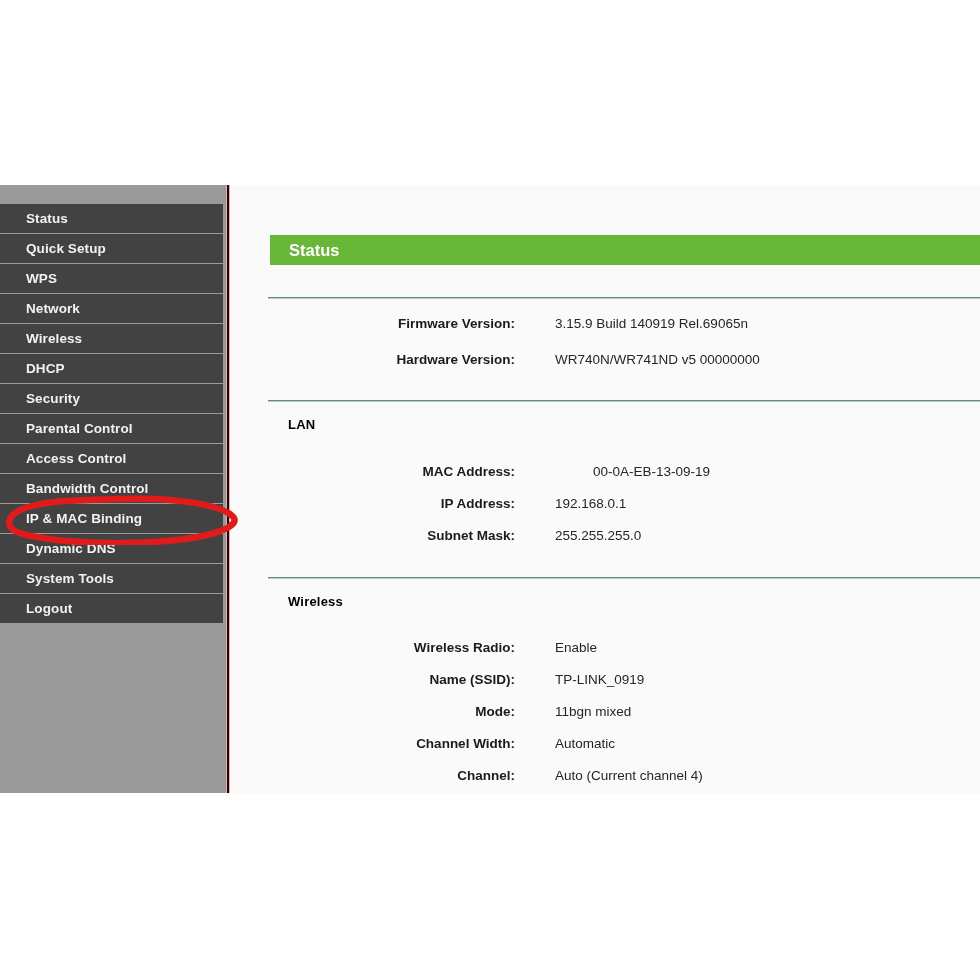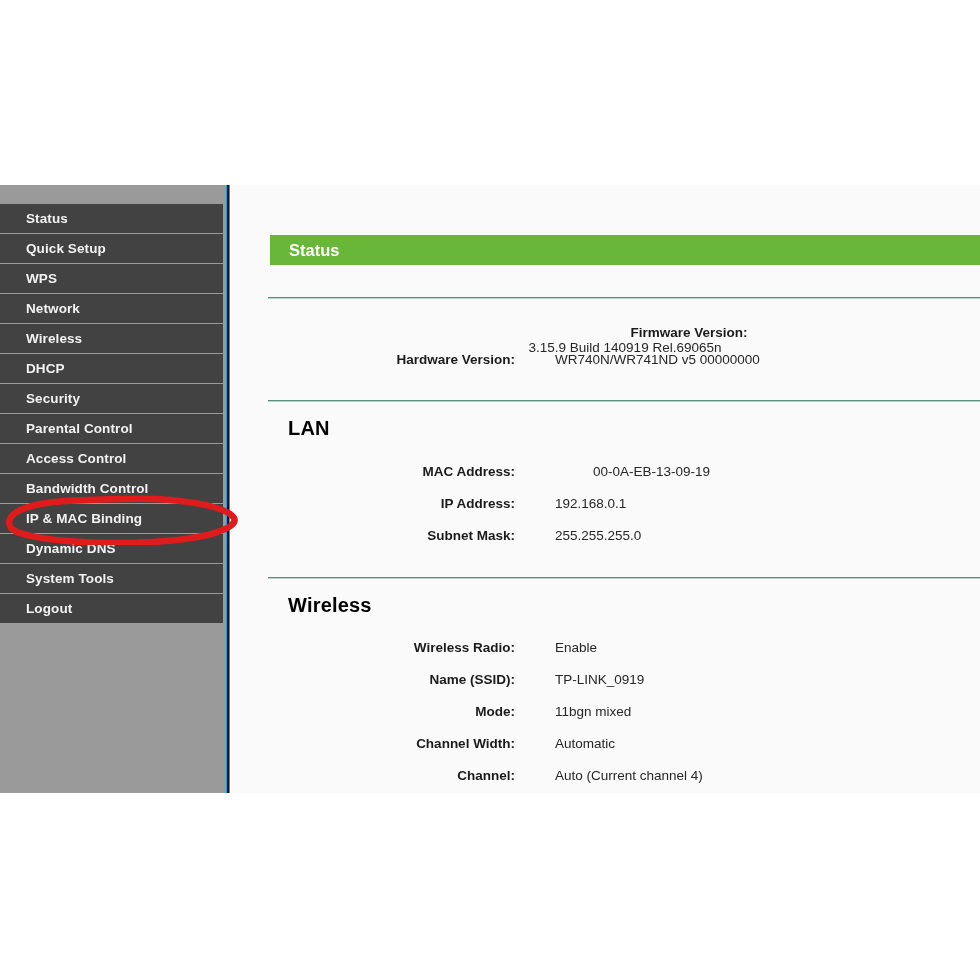--- a/index.html
+++ b/index.html
@@ -15,21 +15,21 @@
     position: relative;
   }
 
   
   #router-page {
     position: absolute;
     left: 0;
     top: 185px;
     width: 980px;
     height: 608px;
-    background: #0ea5e9;
+    background: #fca5a5;
   }
 
   
   #sidebar {
     position: absolute;
     left: 0;
     top: 0;
     width: 226px;
     height: 608px;
     background: #9a9a9a;
@@ -106,21 +106,21 @@
     background: linear-gradient(to bottom, #5f8f7c 0%, #5f8f7c 50%, #b9cfc6 50%, #b9cfc6 100%);
   }
   #divider-1 { top: 112px; }
   #divider-2 { top: 215px; }
   #divider-3 { top: 392px; }
 
   .section-heading {
     position: absolute;
     left: 58px;
     color: #000000;
-    font-size: 20px;
+    font-size: 13px;
     font-weight: bold;
     letter-spacing: 0.2px;
   }
   #heading-lan { top: 232px; }
   #heading-wireless { top: 409px; }
 
   .field-row {
     position: absolute;
     left: 0;
     width: 750px;
@@ -211,21 +211,21 @@
   <div id="sidebar-border"></div>
 
   <div id="content">
 
     <div id="page-title-bar">
       <span id="page-title-text">Status</span>
     </div>
 
     <div class="divider" id="divider-1"></div>
 
-    <div class="field-row" style="top:140px;flex-direction:column;">
+    <div class="field-row" style="top:122px;">
       <span class="field-label">Firmware Version:</span>
       <span class="field-value">3.15.9 Build 140919 Rel.69065n</span>
     </div>
     <div class="field-row" style="top:158px;">
       <span class="field-label">Hardware Version:</span>
       <span class="field-value">WR740N/WR741ND v5 00000000</span>
     </div>
 
     <div class="divider" id="divider-2"></div>
 

